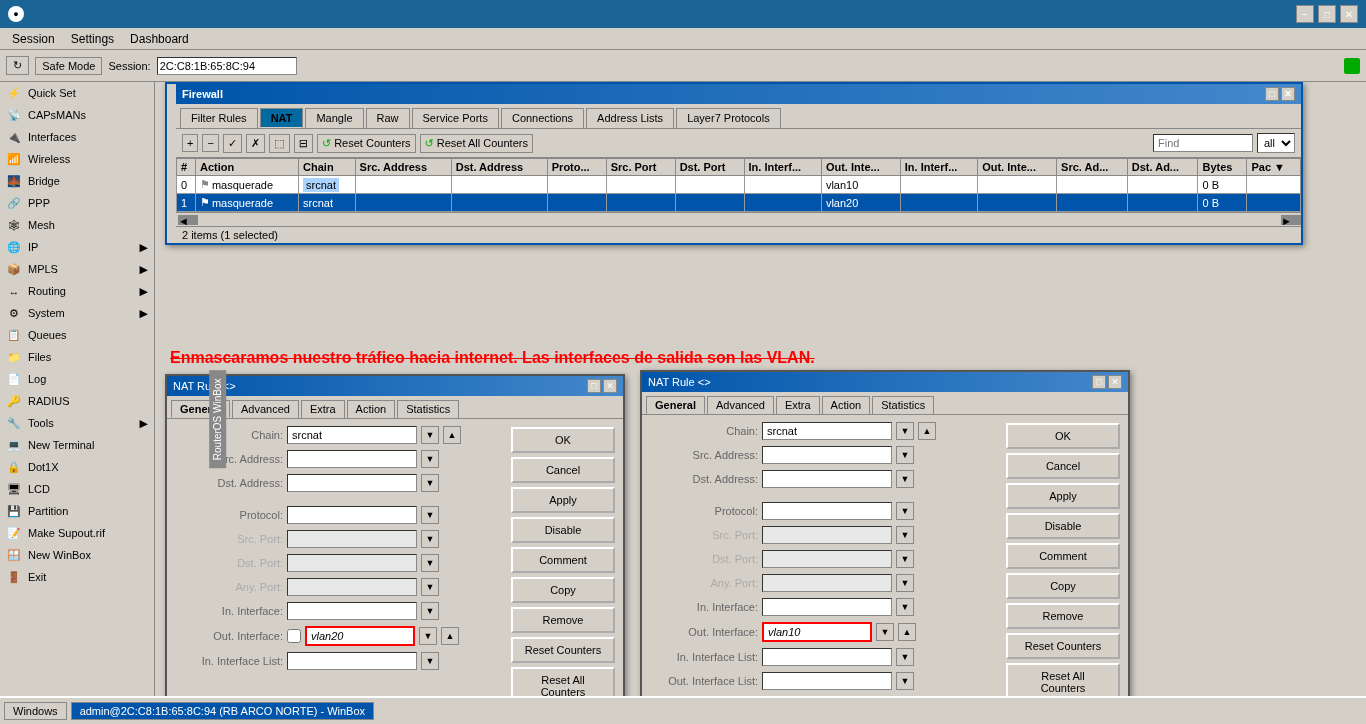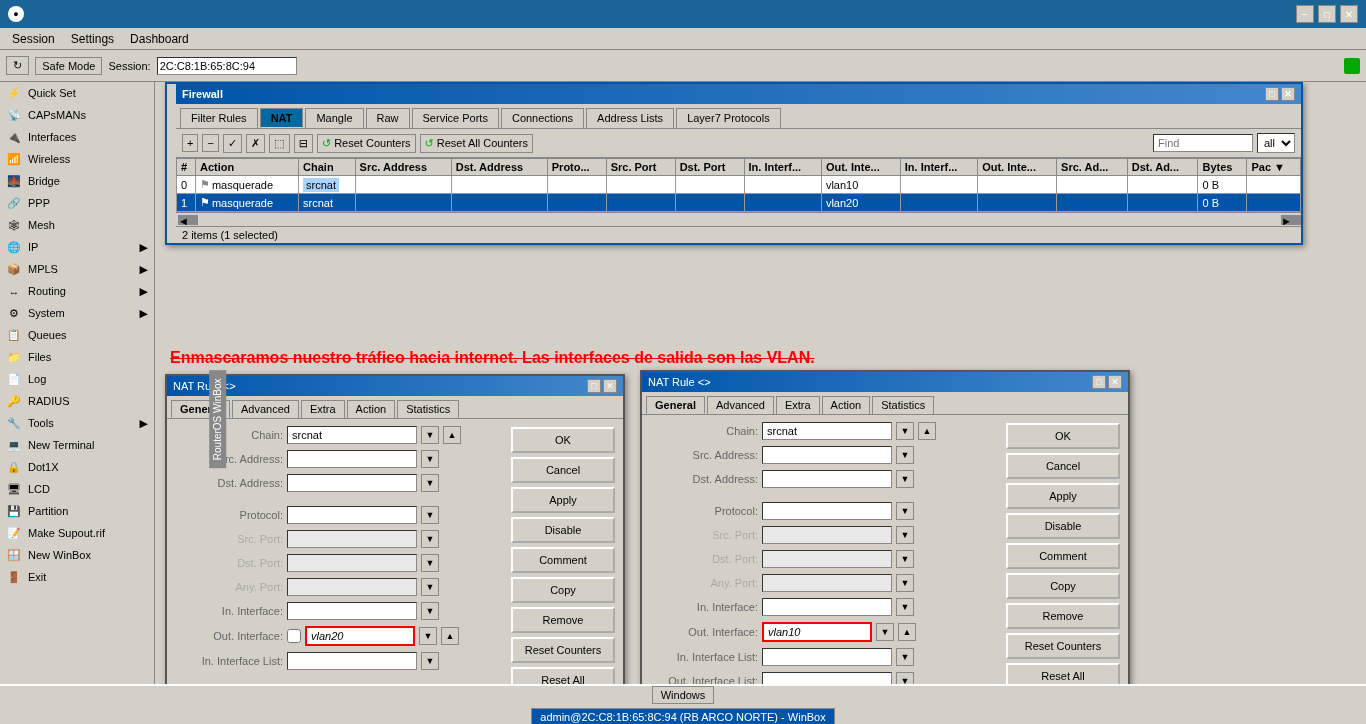--- a/index.html
+++ b/index.html
@@ -72,21 +72,21 @@
     .action-btn { background: #d4d0c8; border: 2px outset #fff; padding: 5px 10px; font-size: 11px; cursor: pointer; text-align: center; min-width: 80px; }
 
     
     .status-bar { background: #d4d0c8; border-top: 1px solid #888; padding: 2px 6px; font-size: 11px; }
 
     
     .table-scroll { overflow-x: auto; max-width: 100%; }
     .scroll-bar-h { height: 14px; background: #d4d0c8; border-top: 1px solid #888; display: flex; align-items: center; }
 
     
-    .taskbar { position: fixed; bottom: 0; left: 0; right: 0; height: 40px; background: #d4d0c8; border-top: 2px solid #fff; display: flex; align-items: center; padding: 0 4px; gap: 4px; flex-direction: column; }
+    .taskbar { position: fixed; bottom: 0; left: 0; right: 0; height: 28px; background: #d4d0c8; border-top: 2px solid #fff; display: flex; align-items: center; padding: 0 4px; gap: 4px; }
     .taskbar-btn { background: #d4d0c8; border: 1px solid #888; padding: 2px 8px; font-size: 11px; cursor: pointer; }
   </style>
 </head>
 <body>
 
 <div class="title-bar">
   <div class="title-bar-left">
     <div class="title-bar-logo">●</div>
   </div>
   <div class="title-bar-controls">

